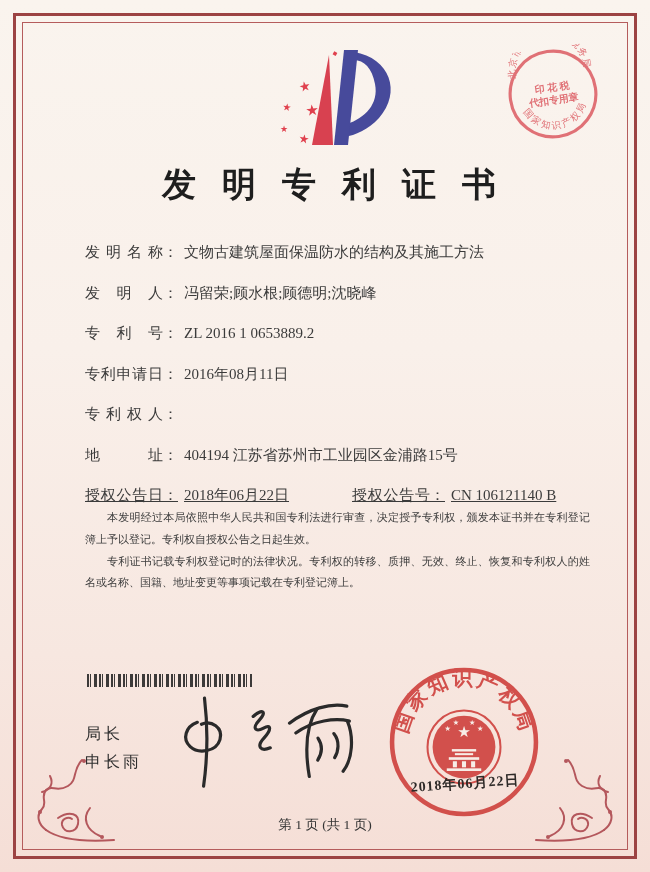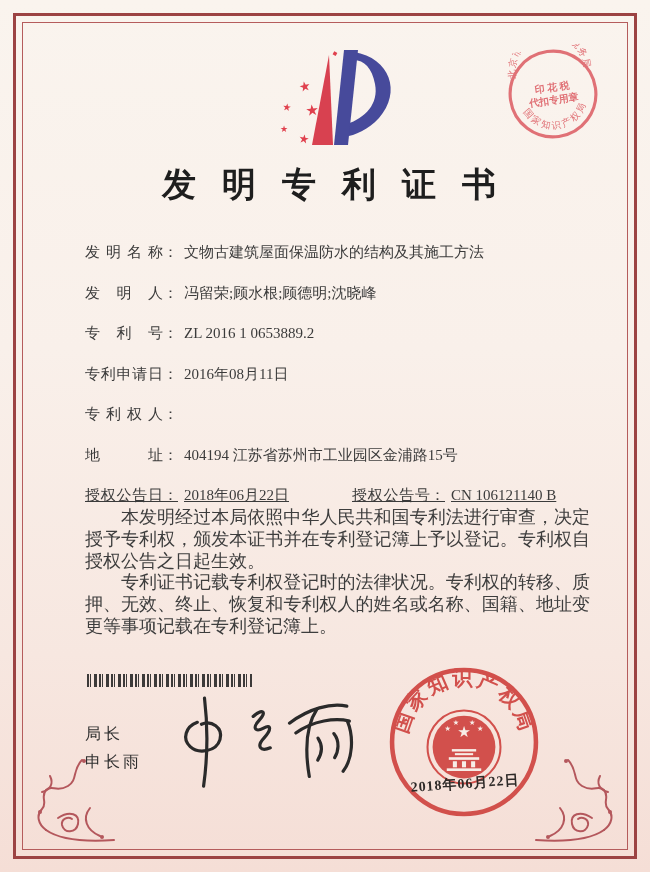--- a/index.html
+++ b/index.html
@@ -22,21 +22,21 @@
   .title{position:absolute;left:0;top:162px;width:100%;text-align:center;
     font-size:34px;font-weight:600;color:#1e1e1e;letter-spacing:26px;padding-left:34px;box-sizing:border-box;}
   .fields{position:absolute;left:85px;top:243px;right:55px;display:flex;flex-direction:column;gap:21.5px;
     font-size:15px;color:#3b3b3b;}
   .field-row{display:flex;align-items:baseline;white-space:nowrap;}
   .flabel{display:inline-block;width:78px;text-align:justify;text-align-last:justify;}
   .fcolon{margin-right:6px;}
   .fpair{display:flex;align-items:baseline;text-decoration:underline;}
   .fpair-first{width:267px;flex:0 0 267px;}
   .body-text{position:absolute;left:85px;top:507px;right:60px;
-    font-size:18px;line-height:21.8px;color:#3d3d3d;text-align:justify;}
+    font-size:11px;line-height:21.8px;color:#3d3d3d;text-align:justify;}
   .body-text p{margin:0;text-indent:2em;}
   .barcode{position:absolute;left:87px;top:674px;width:165px;height:13px;opacity:.85;
     background:repeating-linear-gradient(90deg,
       #1c1c1c 0,#1c1c1c 2px,transparent 2px,transparent 3px,
       #1c1c1c 3px,#1c1c1c 4px,transparent 4px,transparent 7px,
       #1c1c1c 7px,#1c1c1c 10px,transparent 10px,transparent 12px);}
   .signatory{position:absolute;left:85px;top:720px;font-size:16px;letter-spacing:3px;color:#2f2f2f;line-height:28px;}
   .signature{position:absolute;left:168px;top:690px;width:195px;height:100px;transform:rotate(-2deg);}
   .grant-seal{position:absolute;left:388px;top:666px;width:152px;height:152px;opacity:.92;}
   .seal-date{position:absolute;left:384px;top:775px;width:162px;text-align:center;
@@ -211,14 +211,15 @@
       <path d="M24,20 C28,28 24,34 16,36"></path>
       <path d="M20,74 C34,84 58,86 88,84"></path>
     </g>
     <g fill="#b4575c">
       <circle cx="58" cy="5" r="2"></circle>
       <circle cx="14" cy="56" r="2"></circle>
       <circle cx="76" cy="81" r="2"></circle>
     </g>
   </svg>
 
+  <div class="footer">第 1 页 (共 1 页)</div>
 
 </div>
 
 </body></html>

